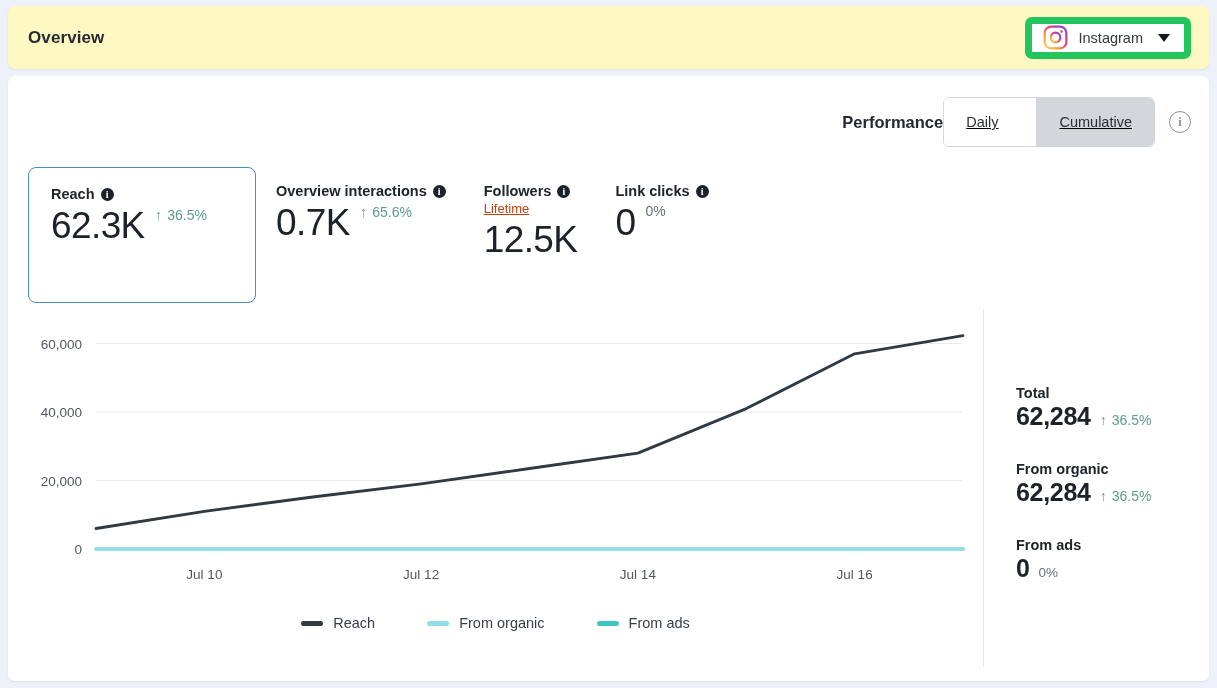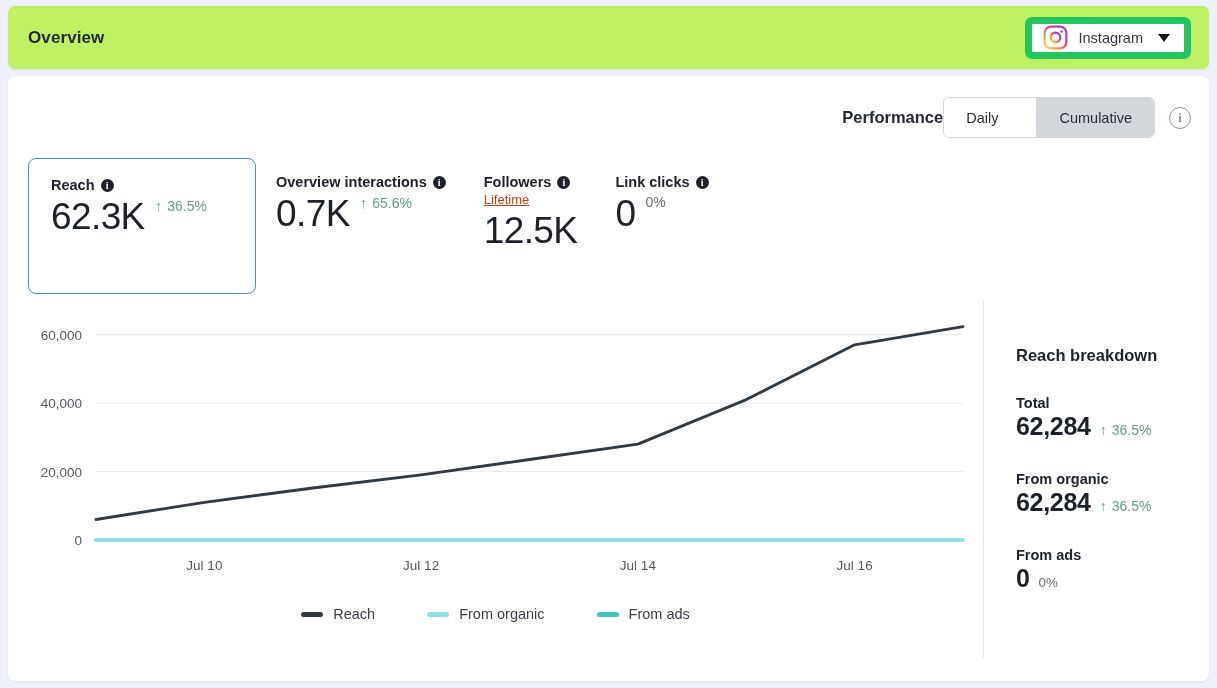--- a/index.html
+++ b/index.html
@@ -6,21 +6,21 @@
   html, body {
     width: 1217px; height: 688px;
     background: #eef1fa;
     font-family: "Liberation Sans", sans-serif;
     overflow: hidden;
   }
   .page { width: 1217px; height: 688px; padding: 6px 8px 0 8px; }
 
   
   .overview-card {
-    background: #bef264;
+    background: #fef9c3;
     border-radius: 7px;
     height: 63px;
     display: flex; align-items: center; justify-content: space-between;
     padding: 0 18px 0 20px;
     box-shadow: 0 1px 2px rgba(20,40,80,.07);
   }
   .overview-title { font-size: 17px; font-weight: 600; color: #262b33; letter-spacing: .1px; }
 
   .platform-select {
     display: flex; align-items: center; gap: 11px;
@@ -39,21 +39,21 @@
     margin-top: 7px; height: 605px; position: relative;
     box-shadow: 0 1px 2px rgba(20,40,80,.07);
   }
   .perf-head {
     display: flex; align-items: center; justify-content: flex-end;
     padding: 21px 18px 0 20px;
   }
   .perf-title { font-size: 16.5px; font-weight: 700; color: #242932; }
   .head-right { display: flex; align-items: center; gap: 14px; }
   .seg {
-    display: flex; border: 1px solid #d4d8de; border-radius: 6px; overflow: hidden; height: 41px;
+    display: flex; border: 1px solid #d4d8de; border-radius: 6px; overflow: hidden; height: 50px; text-decoration: underline;
   }
   .seg div {
     display: flex; align-items: center; justify-content: center;
     font-size: 14.5px; color: #2b3038; padding: 0 22px; cursor: pointer; background: #fff;
   }
   .seg div.active { background: #d3d6da; margin-left: 16px; }
   .seg div + div { border-left: 1px solid #d4d8de; }
   .info-circle {
     width: 22px; height: 22px; border-radius: 50%; border: 1.4px solid #8b9099;
     color: #8b9099; font-size: 13px; font-weight: 600; font-family: "Liberation Serif", serif;
@@ -232,21 +232,20 @@
             <span class="legend-text">From organic</span>
           </div>
           <div class="legend-item">
             <span class="legend-swatch" id="sw2" style="background: rgb(63, 197, 192);"></span>
             <span class="legend-text">From ads</span>
           </div>
         </div>
       </div>
 
       <div class="chart-side">
-        <div class="side-title">Reach breakdown</div>
 
         <div class="side-block">
           <div class="side-label">Total</div>
           <div class="side-row">
             <span class="side-value">62,284</span>
             <span class="side-delta">
               <span>↑</span>
               <span>36.5%</span>
             </span>
           </div>

